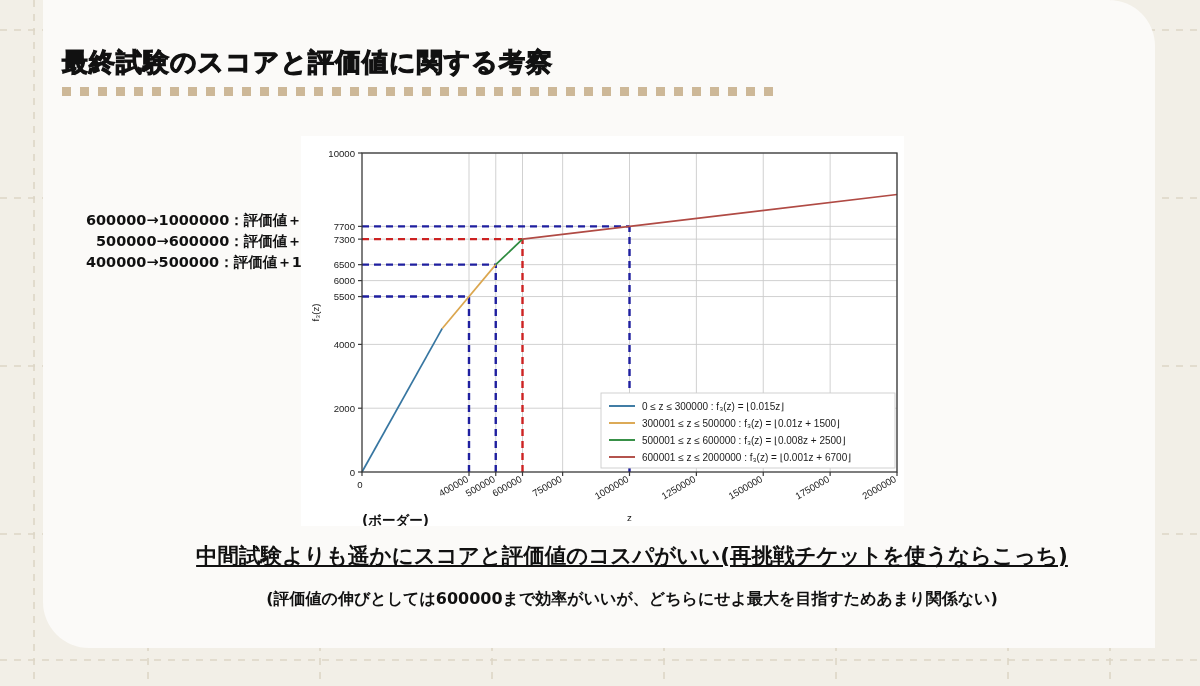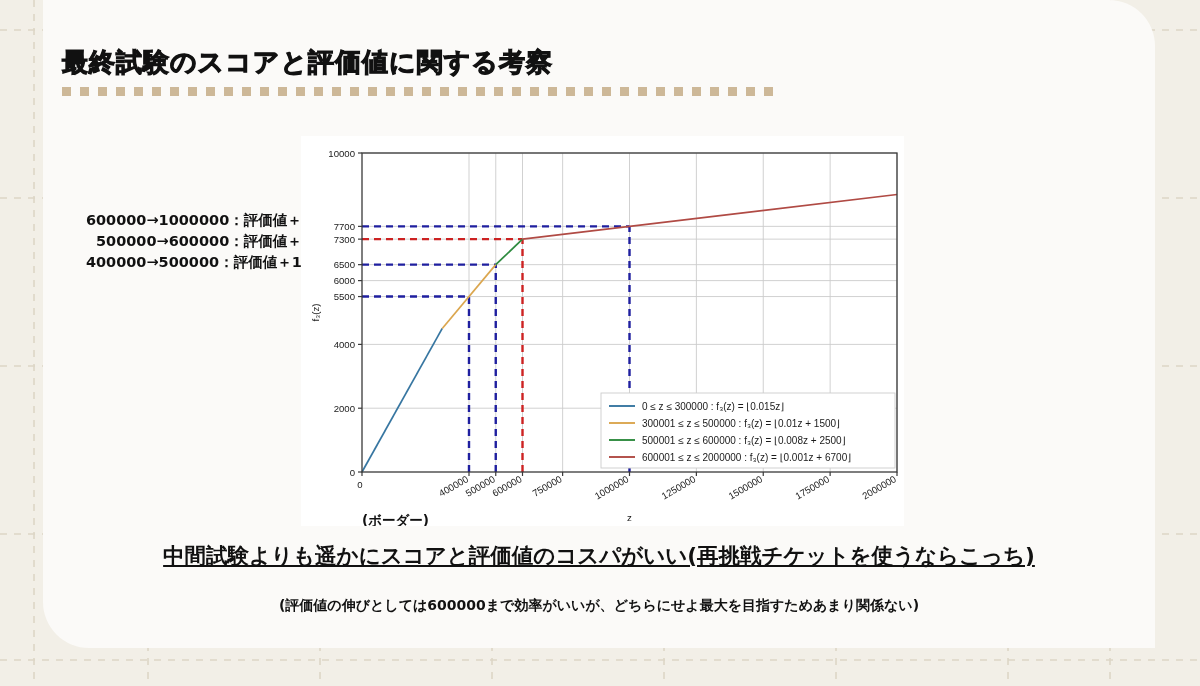--- a/index.html
+++ b/index.html
@@ -62,33 +62,33 @@
   .annotation-line{margin:0;}
   
   #chart-card{
     position:absolute;left:301px;top:136px;width:603px;height:390px;
     background:#ffffff;
   }
   #chart-svg{display:block;}
   
   #caption-block{
     position:absolute;left:43px;top:542px;width:1112px;text-align:center;
-    font-family:"DejaVu Sans","Liberation Sans",sans-serif;color:#111;
+    font-family:"DejaVu Sans","Liberation Sans",sans-serif;color:#111;padding-left:33px;
   }
   #caption-line1{
     font-size:21.5px;font-weight:bold;line-height:27px;
     text-decoration:underline;text-underline-offset:2px;
     text-decoration-thickness:2px;white-space:nowrap;
   }
   #caption-line2{
     font-size:21.5px;font-weight:bold;line-height:28px;white-space:nowrap;
   }
   #caption-note{
-    margin-top:28px;
-    font-size:14px;font-weight:bold;white-space:nowrap;
+    margin-top:20px;
+    font-size:16px;font-weight:bold;white-space:nowrap;
   }
 </style>
 </head>
 <body>
 
 <div id="bg-grid"></div>
 <svg id="bg-grid-lines" width="1200" height="686">
   <g stroke="#ddd6c6" stroke-width="1.6" stroke-dasharray="7 7">
     <line x1="0" y1="30" x2="1200" y2="30"></line>
     <line x1="0" y1="198" x2="1200" y2="198"></line>

